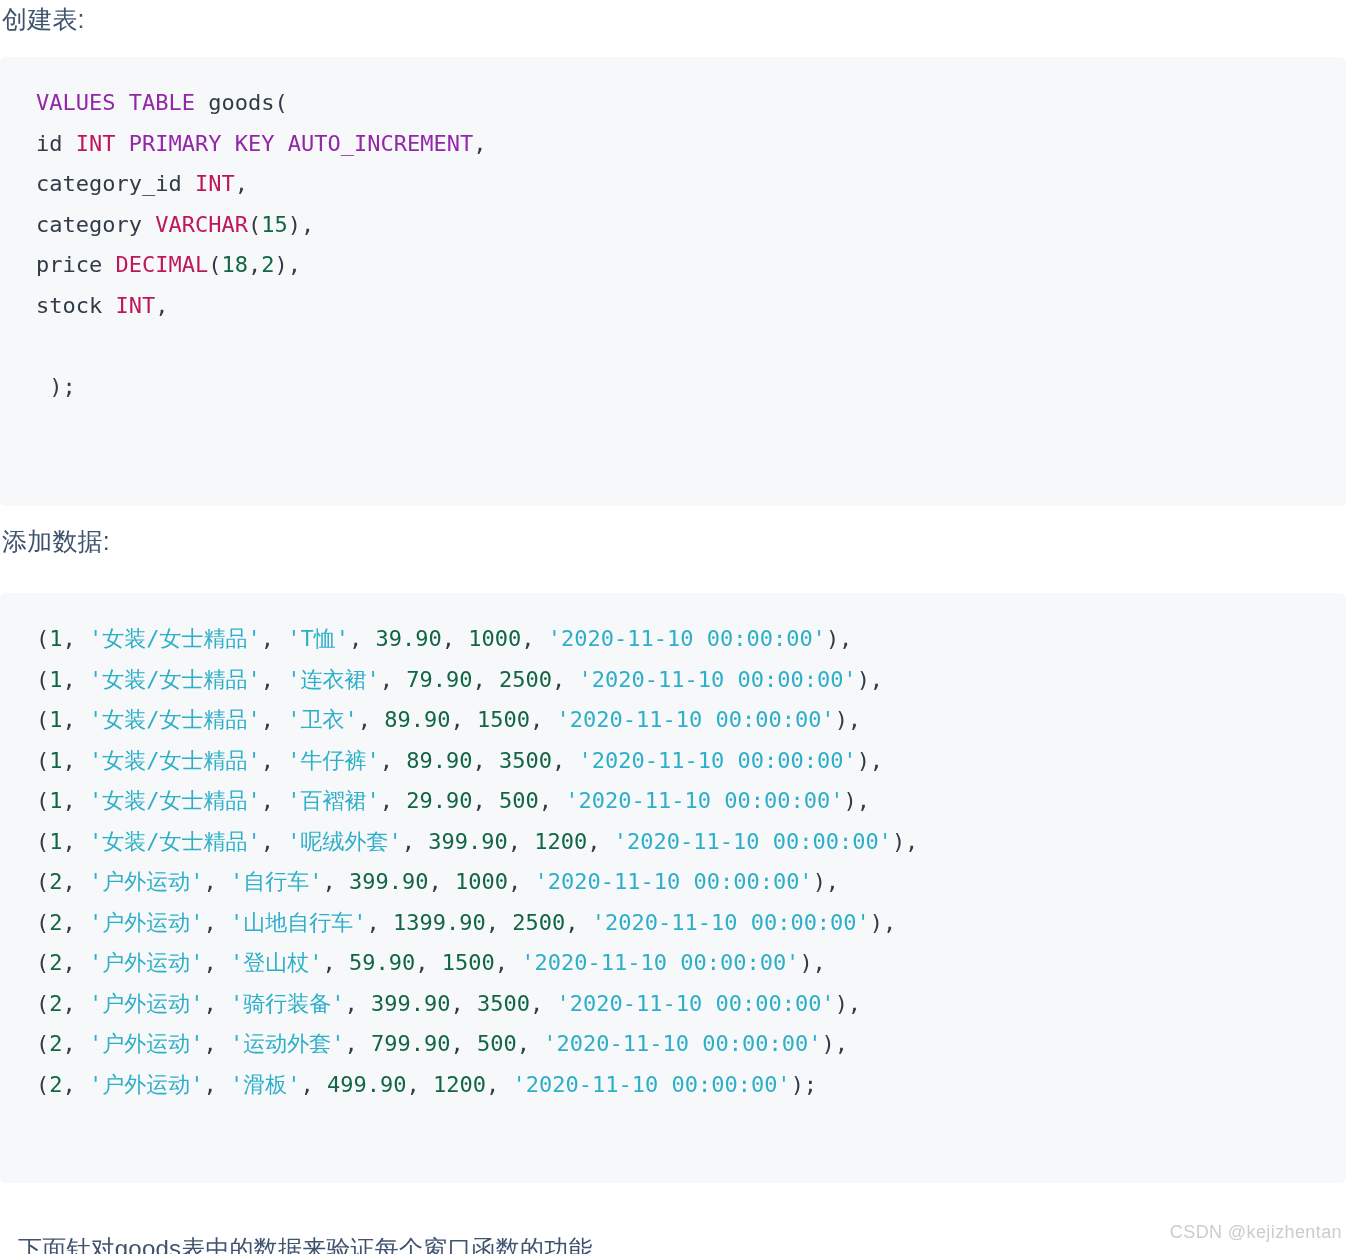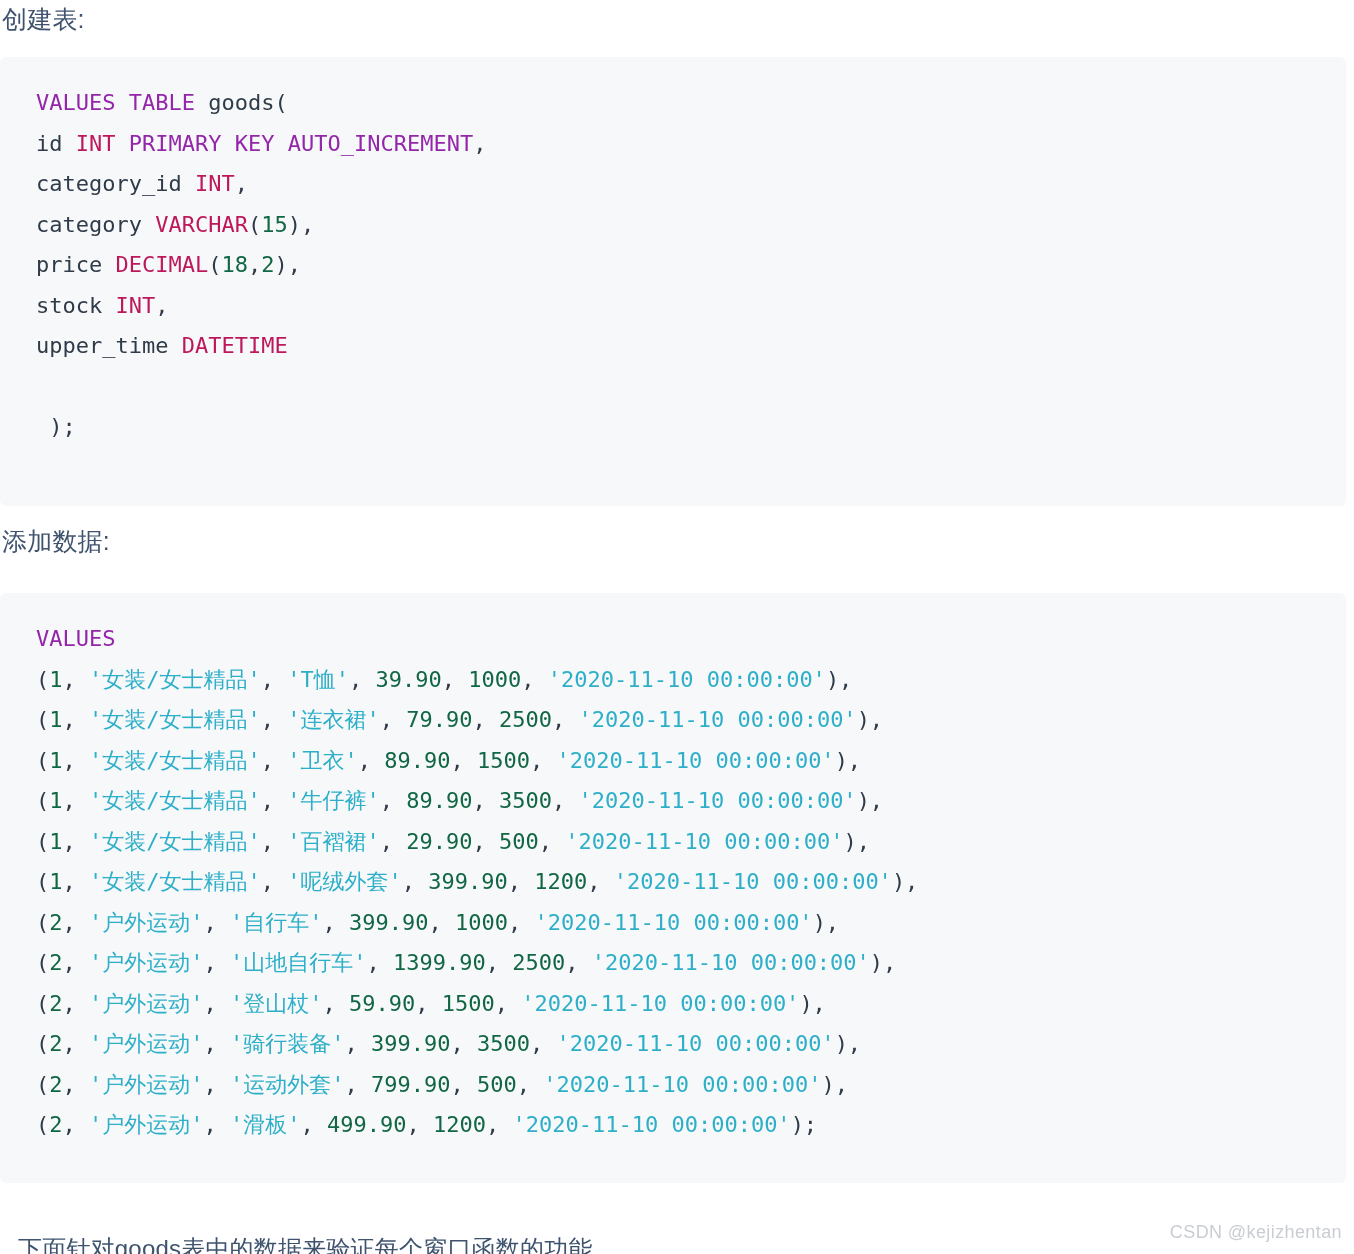--- a/index.html
+++ b/index.html
@@ -115,33 +115,31 @@
 
   <div class="code-block code-block-create">
     <div class="code-inner">
       <div id="create-lines">
           <div class="code-line"><span class="tok-keyword">VALUES TABLE</span><span class="tok-ident"> goods(</span></div>
           <div class="code-line"><span class="tok-ident">id </span><span class="tok-type">INT</span><span class="tok-ident"> </span><span class="tok-keyword">PRIMARY KEY AUTO_INCREMENT</span><span class="tok-punct">,</span></div>
           <div class="code-line"><span class="tok-ident">category_id </span><span class="tok-type">INT</span><span class="tok-punct">,</span></div>
           <div class="code-line"><span class="tok-ident">category </span><span class="tok-type">VARCHAR</span><span class="tok-punct">(</span><span class="tok-number">15</span><span class="tok-punct">),</span></div>
           <div class="code-line"><span class="tok-ident">price </span><span class="tok-type">DECIMAL</span><span class="tok-punct">(</span><span class="tok-number">18</span><span class="tok-punct">,</span><span class="tok-number">2</span><span class="tok-punct">),</span></div>
           <div class="code-line"><span class="tok-ident">stock </span><span class="tok-type">INT</span><span class="tok-punct">,</span></div>
-          <div class="code-line"><span class="tok-ident">upper_time </span><span class="tok-type">DATETIME</span></div>
           <div class="code-line"><span class="tok-ident"> </span></div>
           <div class="code-line"><span class="tok-punct"> );</span></div>
         </div>
     </div>
   </div>
 
   <div class="prose-line heading-insert">添加数据:</div>
 
   <div class="code-block code-block-insert">
     <div class="code-inner">
       <div id="insert-lines">
-          <div class="code-line"><span class="tok-keyword">VALUES</span></div>
           <div class="code-line"><span class="tok-punct">(</span><span class="tok-number">1</span><span class="tok-punct">, </span><span class="tok-string">'女装/女士精品'</span><span class="tok-punct">, </span><span class="tok-string">'T恤'</span><span class="tok-punct">, </span><span class="tok-number">39.90</span><span class="tok-punct">, </span><span class="tok-number">1000</span><span class="tok-punct">, </span><span class="tok-string">'2020-11-10 00:00:00'</span><span class="tok-punct">),</span></div>
           <div class="code-line"><span class="tok-punct">(</span><span class="tok-number">1</span><span class="tok-punct">, </span><span class="tok-string">'女装/女士精品'</span><span class="tok-punct">, </span><span class="tok-string">'连衣裙'</span><span class="tok-punct">, </span><span class="tok-number">79.90</span><span class="tok-punct">, </span><span class="tok-number">2500</span><span class="tok-punct">, </span><span class="tok-string">'2020-11-10 00:00:00'</span><span class="tok-punct">),</span></div>
           <div class="code-line"><span class="tok-punct">(</span><span class="tok-number">1</span><span class="tok-punct">, </span><span class="tok-string">'女装/女士精品'</span><span class="tok-punct">, </span><span class="tok-string">'卫衣'</span><span class="tok-punct">, </span><span class="tok-number">89.90</span><span class="tok-punct">, </span><span class="tok-number">1500</span><span class="tok-punct">, </span><span class="tok-string">'2020-11-10 00:00:00'</span><span class="tok-punct">),</span></div>
           <div class="code-line"><span class="tok-punct">(</span><span class="tok-number">1</span><span class="tok-punct">, </span><span class="tok-string">'女装/女士精品'</span><span class="tok-punct">, </span><span class="tok-string">'牛仔裤'</span><span class="tok-punct">, </span><span class="tok-number">89.90</span><span class="tok-punct">, </span><span class="tok-number">3500</span><span class="tok-punct">, </span><span class="tok-string">'2020-11-10 00:00:00'</span><span class="tok-punct">),</span></div>
           <div class="code-line"><span class="tok-punct">(</span><span class="tok-number">1</span><span class="tok-punct">, </span><span class="tok-string">'女装/女士精品'</span><span class="tok-punct">, </span><span class="tok-string">'百褶裙'</span><span class="tok-punct">, </span><span class="tok-number">29.90</span><span class="tok-punct">, </span><span class="tok-number">500</span><span class="tok-punct">, </span><span class="tok-string">'2020-11-10 00:00:00'</span><span class="tok-punct">),</span></div>
           <div class="code-line"><span class="tok-punct">(</span><span class="tok-number">1</span><span class="tok-punct">, </span><span class="tok-string">'女装/女士精品'</span><span class="tok-punct">, </span><span class="tok-string">'呢绒外套'</span><span class="tok-punct">, </span><span class="tok-number">399.90</span><span class="tok-punct">, </span><span class="tok-number">1200</span><span class="tok-punct">, </span><span class="tok-string">'2020-11-10 00:00:00'</span><span class="tok-punct">),</span></div>
           <div class="code-line"><span class="tok-punct">(</span><span class="tok-number">2</span><span class="tok-punct">, </span><span class="tok-string">'户外运动'</span><span class="tok-punct">, </span><span class="tok-string">'自行车'</span><span class="tok-punct">, </span><span class="tok-number">399.90</span><span class="tok-punct">, </span><span class="tok-number">1000</span><span class="tok-punct">, </span><span class="tok-string">'2020-11-10 00:00:00'</span><span class="tok-punct">),</span></div>
           <div class="code-line"><span class="tok-punct">(</span><span class="tok-number">2</span><span class="tok-punct">, </span><span class="tok-string">'户外运动'</span><span class="tok-punct">, </span><span class="tok-string">'山地自行车'</span><span class="tok-punct">, </span><span class="tok-number">1399.90</span><span class="tok-punct">, </span><span class="tok-number">2500</span><span class="tok-punct">, </span><span class="tok-string">'2020-11-10 00:00:00'</span><span class="tok-punct">),</span></div>
           <div class="code-line"><span class="tok-punct">(</span><span class="tok-number">2</span><span class="tok-punct">, </span><span class="tok-string">'户外运动'</span><span class="tok-punct">, </span><span class="tok-string">'登山杖'</span><span class="tok-punct">, </span><span class="tok-number">59.90</span><span class="tok-punct">, </span><span class="tok-number">1500</span><span class="tok-punct">, </span><span class="tok-string">'2020-11-10 00:00:00'</span><span class="tok-punct">),</span></div>
           <div class="code-line"><span class="tok-punct">(</span><span class="tok-number">2</span><span class="tok-punct">, </span><span class="tok-string">'户外运动'</span><span class="tok-punct">, </span><span class="tok-string">'骑行装备'</span><span class="tok-punct">, </span><span class="tok-number">399.90</span><span class="tok-punct">, </span><span class="tok-number">3500</span><span class="tok-punct">, </span><span class="tok-string">'2020-11-10 00:00:00'</span><span class="tok-punct">),</span></div>

